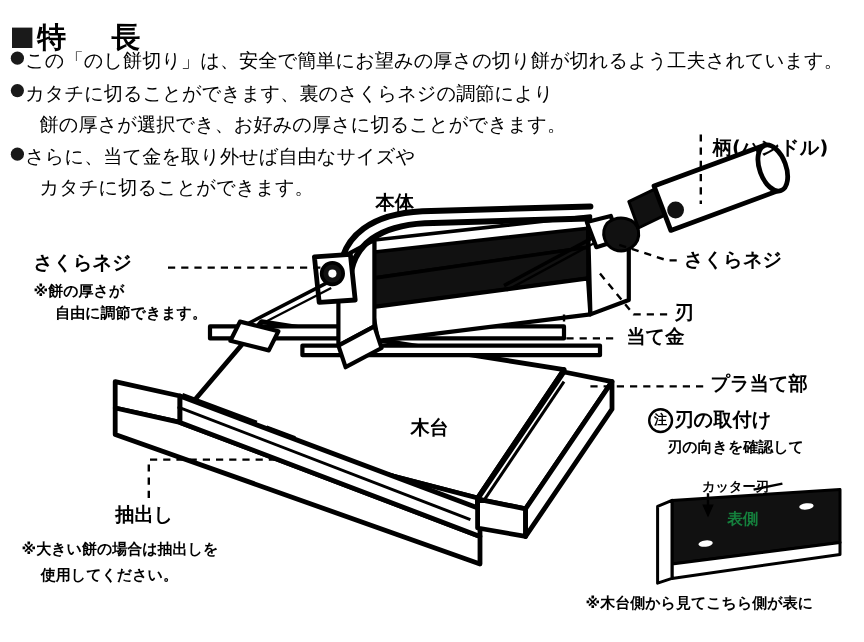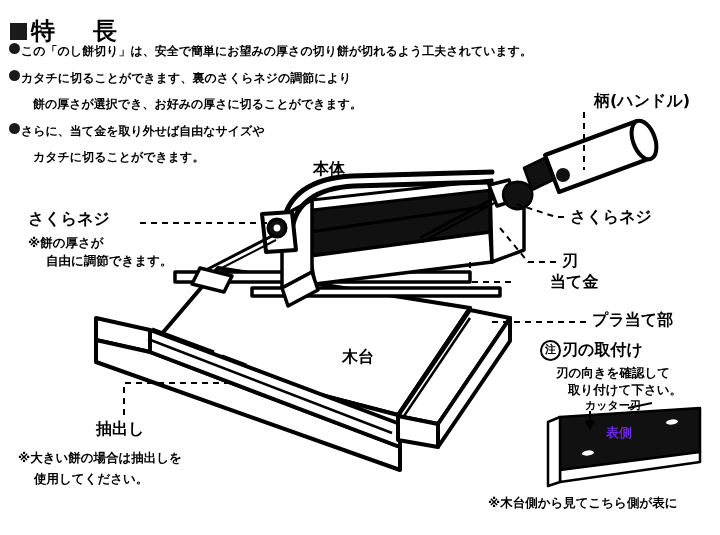--- a/index.html
+++ b/index.html
@@ -56,22 +56,22 @@
     height: 11px;
     border-radius: 50%;
     background: #1a1a1a;
     margin-top: 5px;
     margin-right: 1px;
   }
   .feature-lines {
     flex: 1 1 auto;
   }
   .feature-line {
-    font-size: 12px;
-    font-weight: bold;
+    font-size: 16px;
+    font-weight: normal;
     line-height: 26px;
     white-space: nowrap;
   }
   .feature-line.indent {
     padding-left: 12px;
   }
 
   
   .lbl {
     position: absolute;
@@ -269,47 +269,46 @@
       <path d="M500,228 L528,262 L556,262"></path>
 
       <path d="M470,262 L470,282 L516,282"></path>
 
       <path d="M492,322 L586,322"></path>
 
       <path d="M230,383 L124,383 L124,418"></path>
     </g>
   </svg>
 
-  <div class="lbl" style="left:594px; top:92px;">柄(ハンドル)</div>
+  <div class="lbl" style="left:594px; top:114px;">柄(ハンドル)</div>
 
   <div class="lbl" style="left:313px; top:160px;">本体</div>
 
   <div class="lbl" style="left:28px; top:210px;">さくらネジ</div>
   <div class="lbl-sm" style="left:28px; top:234px;">※餅の厚さが</div>
   <div class="lbl-sm" style="left:46px; top:252px;">自由に調節できます。</div>
 
   <div class="lbl" style="left:570px; top:208px;">さくらネジ</div>
 
   <div class="lbl" style="left:562px; top:252px;">刃</div>
 
-  <div class="lbl" style="left:550px; top:273px;font-family:Liberation Serif, serif;">当て金</div>
+  <div class="lbl" style="left:522px; top:273px;font-family:Liberation Serif, serif;">当て金</div>
 
   <div class="lbl" style="left:592px; top:311px;">プラ当て部</div>
 
   <div class="lbl" style="left:342px; top:348px;">木台</div>
 
   <div class="lbl" style="left:96px; top:420px;">抽出し</div>
   <div class="lbl-sm" style="left:18px; top:449px;">※大きい餅の場合は抽出しを</div>
   <div class="lbl-sm" style="left:34px; top:470px;">使用してください。</div>
 
   <div class="lbl" style="left:540px; top:340px;">
     <span class="note-circ">注</span><span>刃の取付け</span>
   </div>
   <div class="lbl-sm" style="left:556px; top:364px;">刃の向きを確認して</div>
-  <div class="lbl-sm" style="left:568px; top:381px;">取り付けて下さい。</div>
 
   <div class="lbl-xs" style="left:585px; top:398px;">カッター刃</div>
 
-  <div style="position:absolute; left:606px; top:424px; font-size:13px; font-weight:bold; color:#6d28d9;">表側</div>
+  <div style="position:absolute; left:606px; top:424px; font-size:13px; font-weight:bold; color:#15803d;">表側</div>
 
   <div class="lbl-sm" style="left:488px; top:494px;">※木台側から見てこちら側が表に</div>
 
 </div>
 
 </body></html>

